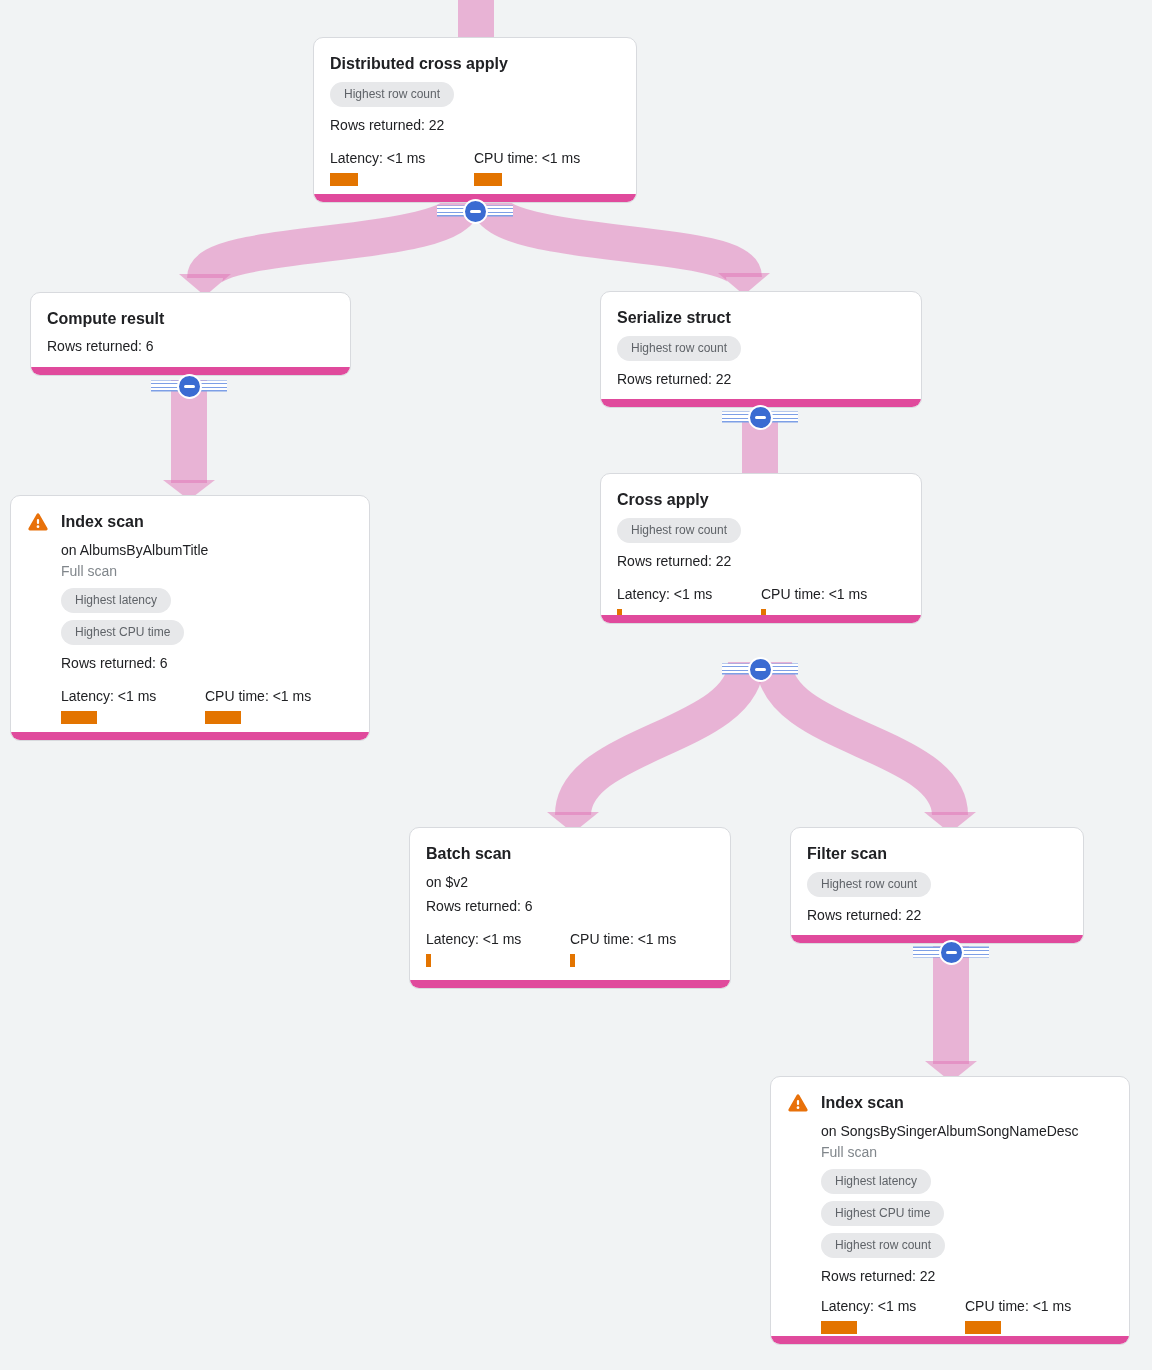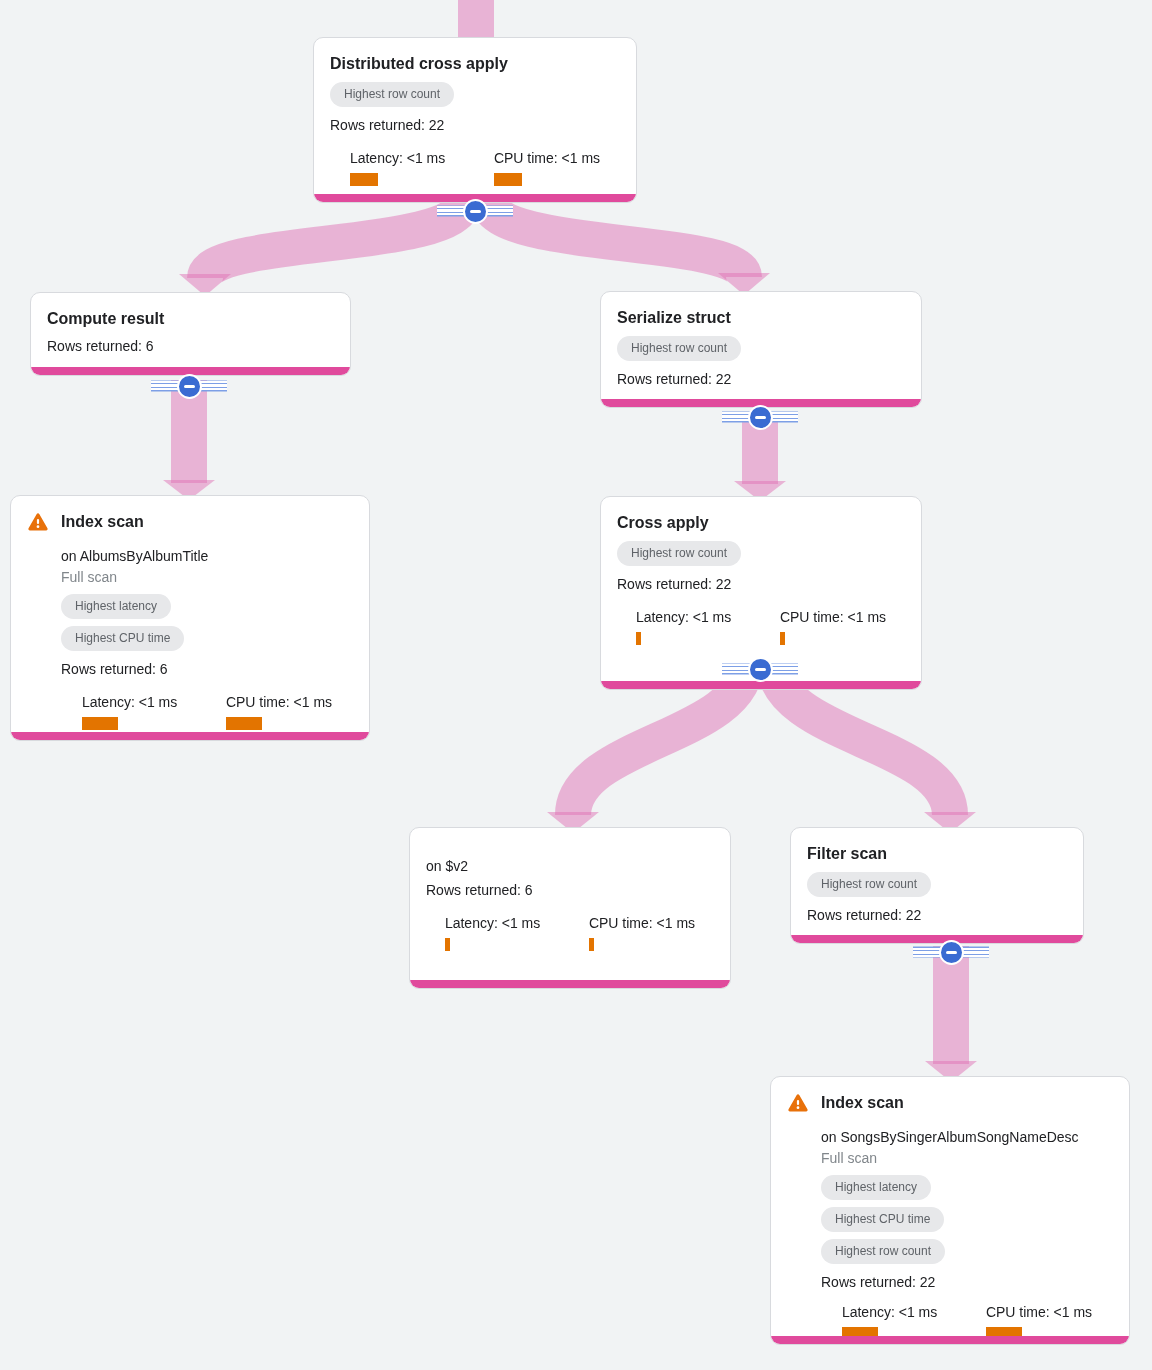--- a/index.html
+++ b/index.html
@@ -8,27 +8,27 @@
   svg.edges{position:absolute;left:0;top:0;z-index:0;}
   .edge{stroke:rgba(224,116,181,.5);stroke-width:36;fill:none;}
   .arrow{fill:rgba(224,116,181,.5);}
 
   .card{position:absolute;box-sizing:border-box;background:#fff;border:1px solid #d8dade;
         border-radius:10px;z-index:2;overflow:hidden;cursor:pointer;}
   .card-body{padding:15px 16px 12px;}
   .title-row{display:flex;align-items:center;}
   .warn{margin-right:12px;flex:0 0 auto;display:block;}
   .node-title{margin:0;font-size:16px;font-weight:bold;color:#202124;line-height:22px;}
-  .on-line{font-size:14px;color:#202124;line-height:20px;margin-top:13px;}
+  .on-line{font-size:14px;color:#202124;line-height:20px;margin-top:7px;}
   .note-line{font-size:14px;color:#80868b;line-height:20px;margin-top:1px;}
   .badge-row{margin-top:7px;}
   .badge{display:inline-block;background:#e7e8ea;color:#5f6368;font-size:12px;
          line-height:25px;padding:0 14px;border-radius:13px;}
   .rows-line{font-size:14px;color:#202124;line-height:20px;margin-top:8px;}
-  .metrics{display:flex;margin-top:13px;justify-content:center;}
+  .metrics{display:flex;margin-top:13px;}
   .metric{width:144px;}
   .metric:last-child{width:auto;}
   .mlabel{font-size:14px;color:#202124;line-height:20px;}
   .bar{height:13px;background:#e37400;margin-top:5px;}
   .bottom-bar{position:absolute;left:0;right:0;bottom:0;height:8px;background:#e04a9c;}
   .indent{margin-left:34px;}
 
   .handle{position:absolute;z-index:3;width:76px;height:24px;transform:translate(-50%,-50%);
           display:flex;align-items:center;justify-content:center;cursor:pointer;}
   .band{position:absolute;left:0;right:0;top:50%;height:11px;transform:translateY(-50%);
@@ -128,21 +128,21 @@
           <div class="metric">
             <div class="mlabel">CPU time: &lt;1 ms</div>
             <div class="bar" style="width: 36px;"></div>
           </div>
         </div>
       </div>
     </div>
     <div class="bottom-bar"></div>
   </div>
 
-  <div class="card" style="left:600px;top:496px;width:322px;height:194px">
+  <div class="card" style="left:600px;top:473px;width:322px;height:151px">
     <div class="card-body">
       <div class="title-row">
           <h3 class="node-title">Cross apply</h3>
         </div>
       <div class="badge-row"><span class="badge">Highest row count</span></div>
       <div class="rows-line">Rows returned: 22</div>
       <div class="metrics">
         <div class="metric">
           <div class="mlabel">Latency: &lt;1 ms</div>
           <div class="bar" style="width: 5px;"></div>
@@ -151,20 +151,23 @@
           <div class="mlabel">CPU time: &lt;1 ms</div>
           <div class="bar" style="width: 5px;"></div>
         </div>
       </div>
     </div>
     <div class="bottom-bar"></div>
   </div>
 
   <div class="card" style="left:409px;top:827px;width:322px;height:162px">
     <div class="card-body">
+      <div class="title-row">
+          <h3 class="node-title">Batch scan</h3>
+        </div>
       <div class="on-line">on $v2</div>
       <div class="rows-line" style="margin-top:4px">Rows returned: 6</div>
       <div class="metrics">
         <div class="metric">
           <div class="mlabel">Latency: &lt;1 ms</div>
           <div class="bar" style="width: 5px;"></div>
         </div>
         <div class="metric">
           <div class="mlabel">CPU time: &lt;1 ms</div>
           <div class="bar" style="width: 5px;"></div>

